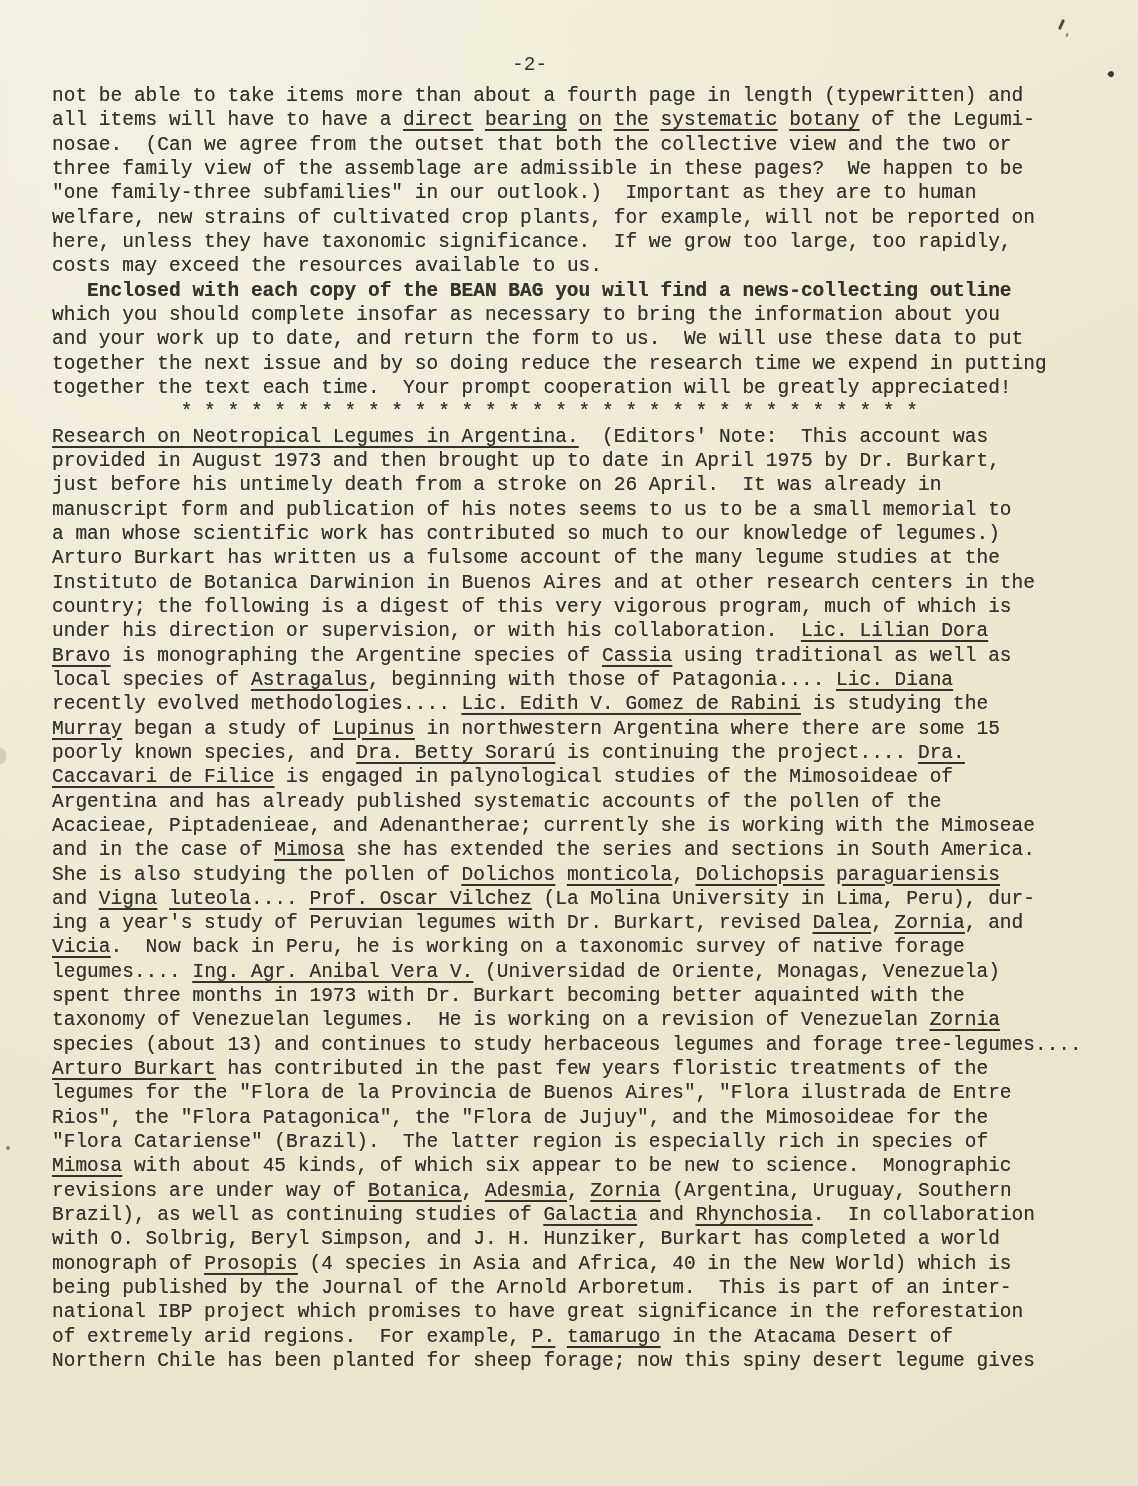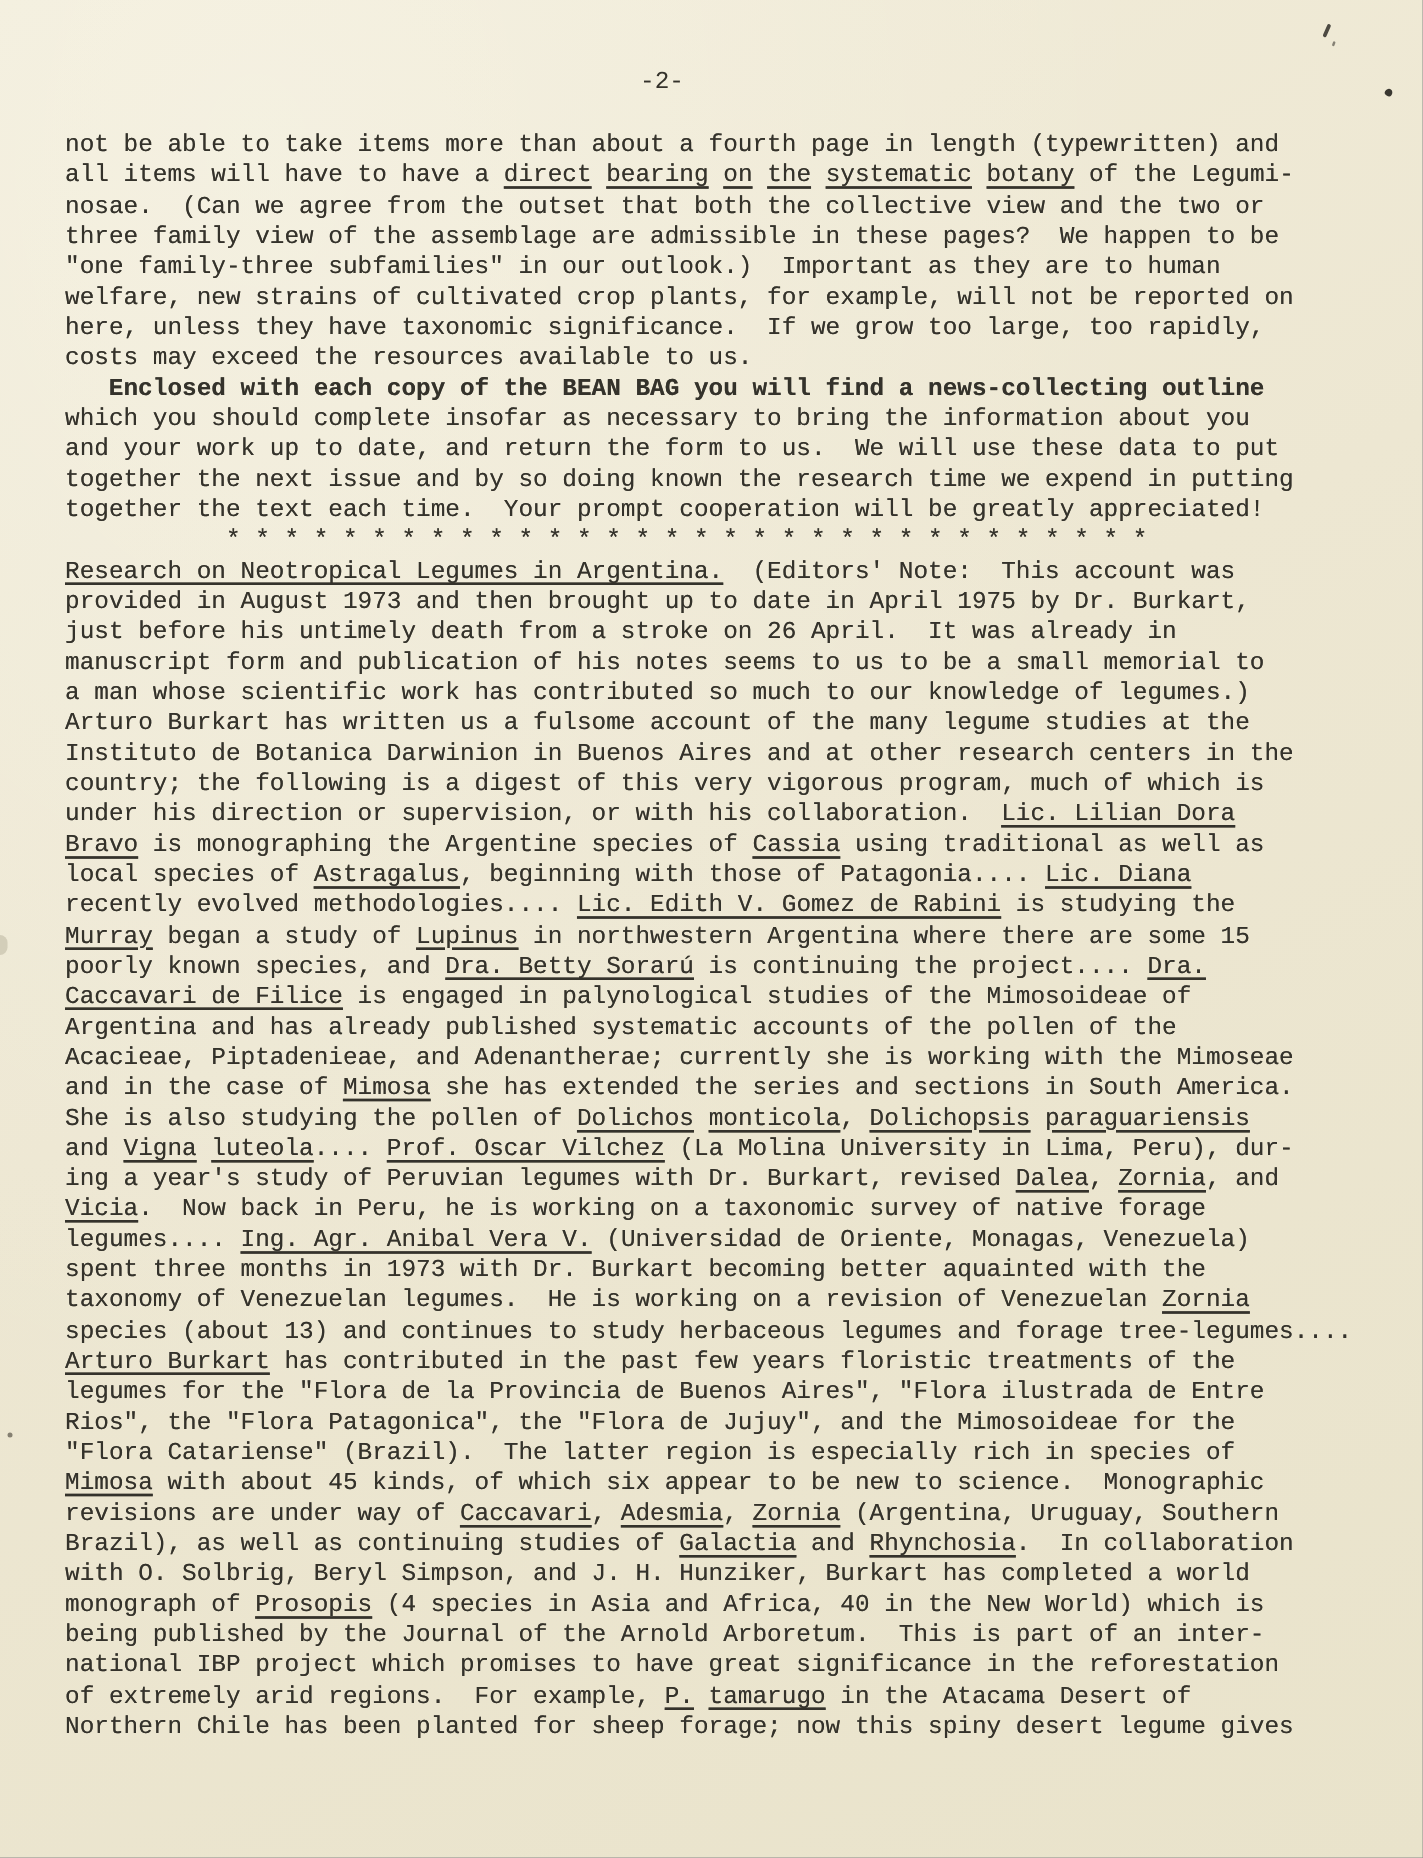--- a/index.html
+++ b/index.html
@@ -16,21 +16,21 @@
       linear-gradient(152deg, #f2edda 0%, #ede7d2 45%, #e9e3cb 100%);
     color:var(--ink,#34322b);
     overflow:hidden;
   }
   .pagenum {
     position:absolute; top:53px; left:512px;
     font-size:19.5px; line-height:24px;
     white-space:pre;
   }
   .doc {
-    position:absolute; top:104px; left:52px; width:1070px;
+    position:absolute; top:84px; left:52px; width:1070px;
   }
   .line {
     white-space:pre;
     font-size:19.5px;
     line-height:24.33px;
     text-shadow:0 0 0.5px rgba(44,42,34,0.65);
   }
   .u {
     text-decoration:underline;
     text-decoration-thickness:1.7px;
@@ -70,21 +70,21 @@
       <div class="line"><span>all items will have to have a </span><span class="u">direct</span><span> </span><span class="u">bearing</span><span> </span><span class="u">on</span><span> </span><span class="u">the</span><span> </span><span class="u">systematic</span><span> </span><span class="u">botany</span><span> of the Legumi-</span></div>
       <div class="line"><span>nosae.  (Can we agree from the outset that both the collective view and the two or</span></div>
       <div class="line"><span>three family view of the assemblage are admissible in these pages?  We happen to be</span></div>
       <div class="line"><span>"one family-three subfamilies" in our outlook.)  Important as they are to human</span></div>
       <div class="line"><span>welfare, new strains of cultivated crop plants, for example, will not be reported on</span></div>
       <div class="line"><span>here, unless they have taxonomic significance.  If we grow too large, too rapidly,</span></div>
       <div class="line"><span>costs may exceed the resources available to us.</span></div>
       <div class="line" style="padding-left: 3ch; font-weight: bold;"><span>Enclosed with each copy of the BEAN BAG you will find a news-collecting outline</span></div>
       <div class="line"><span>which you should complete insofar as necessary to bring the information about you</span></div>
       <div class="line"><span>and your work up to date, and return the form to us.  We will use these data to put</span></div>
-      <div class="line"><span>together the next issue and by so doing known the research time we expend in putting</span></div>
+      <div class="line"><span>together the next issue and by so doing reduce the research time we expend in putting</span></div>
       <div class="line"><span>together the text each time.  Your prompt cooperation will be greatly appreciated!</span></div>
       <div class="line" style="padding-left: 11ch;"><span>* * * * * * * * * * * * * * * * * * * * * * * * * * * * * * * *</span></div>
       <div class="line"><span class="u">Research on Neotropical Legumes in Argentina.</span><span>  (Editors' Note:  This account was</span></div>
       <div class="line"><span>provided in August 1973 and then brought up to date in April 1975 by Dr. Burkart,</span></div>
       <div class="line"><span>just before his untimely death from a stroke on 26 April.  It was already in</span></div>
       <div class="line"><span>manuscript form and publication of his notes seems to us to be a small memorial to</span></div>
       <div class="line"><span>a man whose scientific work has contributed so much to our knowledge of legumes.)</span></div>
       <div class="line"><span>Arturo Burkart has written us a fulsome account of the many legume studies at the</span></div>
       <div class="line"><span>Instituto de Botanica Darwinion in Buenos Aires and at other research centers in the</span></div>
       <div class="line"><span>country; the following is a digest of this very vigorous program, much of which is</span></div>
@@ -104,21 +104,21 @@
       <div class="line"><span class="u">Vicia</span><span>.  Now back in Peru, he is working on a taxonomic survey of native forage</span></div>
       <div class="line"><span>legumes.... </span><span class="u">Ing. Agr. Anibal Vera V.</span><span> (Universidad de Oriente, Monagas, Venezuela)</span></div>
       <div class="line"><span>spent three months in 1973 with Dr. Burkart becoming better aquainted with the</span></div>
       <div class="line"><span>taxonomy of Venezuelan legumes.  He is working on a revision of Venezuelan </span><span class="u">Zornia</span></div>
       <div class="line"><span>species (about 13) and continues to study herbaceous legumes and forage tree-legumes....</span></div>
       <div class="line"><span class="u">Arturo Burkart</span><span> has contributed in the past few years floristic treatments of the</span></div>
       <div class="line"><span>legumes for the "Flora de la Provincia de Buenos Aires", "Flora ilustrada de Entre</span></div>
       <div class="line"><span>Rios", the "Flora Patagonica", the "Flora de Jujuy", and the Mimosoideae for the</span></div>
       <div class="line"><span>"Flora Catariense" (Brazil).  The latter region is especially rich in species of</span></div>
       <div class="line"><span class="u">Mimosa</span><span> with about 45 kinds, of which six appear to be new to science.  Monographic</span></div>
-      <div class="line"><span>revisions are under way of </span><span class="u">Caccavari</span><span>, </span><span class="u">Adesmia</span><span>, </span><span class="u">Zornia</span><span> (Argentina, Uruguay, Southern</span></div>
+      <div class="line"><span>revisions are under way of </span><span class="u">Botanica</span><span>, </span><span class="u">Adesmia</span><span>, </span><span class="u">Zornia</span><span> (Argentina, Uruguay, Southern</span></div>
       <div class="line"><span>Brazil), as well as continuing studies of </span><span class="u">Galactia</span><span> and </span><span class="u">Rhynchosia</span><span>.  In collaboration</span></div>
       <div class="line"><span>with O. Solbrig, Beryl Simpson, and J. H. Hunziker, Burkart has completed a world</span></div>
       <div class="line"><span>monograph of </span><span class="u">Prosopis</span><span> (4 species in Asia and Africa, 40 in the New World) which is</span></div>
       <div class="line"><span>being published by the Journal of the Arnold Arboretum.  This is part of an inter-</span></div>
       <div class="line"><span>national IBP project which promises to have great significance in the reforestation</span></div>
       <div class="line"><span>of extremely arid regions.  For example, </span><span class="u">P.</span><span> </span><span class="u">tamarugo</span><span> in the Atacama Desert of</span></div>
       <div class="line"><span>Northern Chile has been planted for sheep forage; now this spiny desert legume gives</span></div>
     </div>
   <div class="speck tick-mark"></div>
   <div class="speck tick-mark2"></div>

